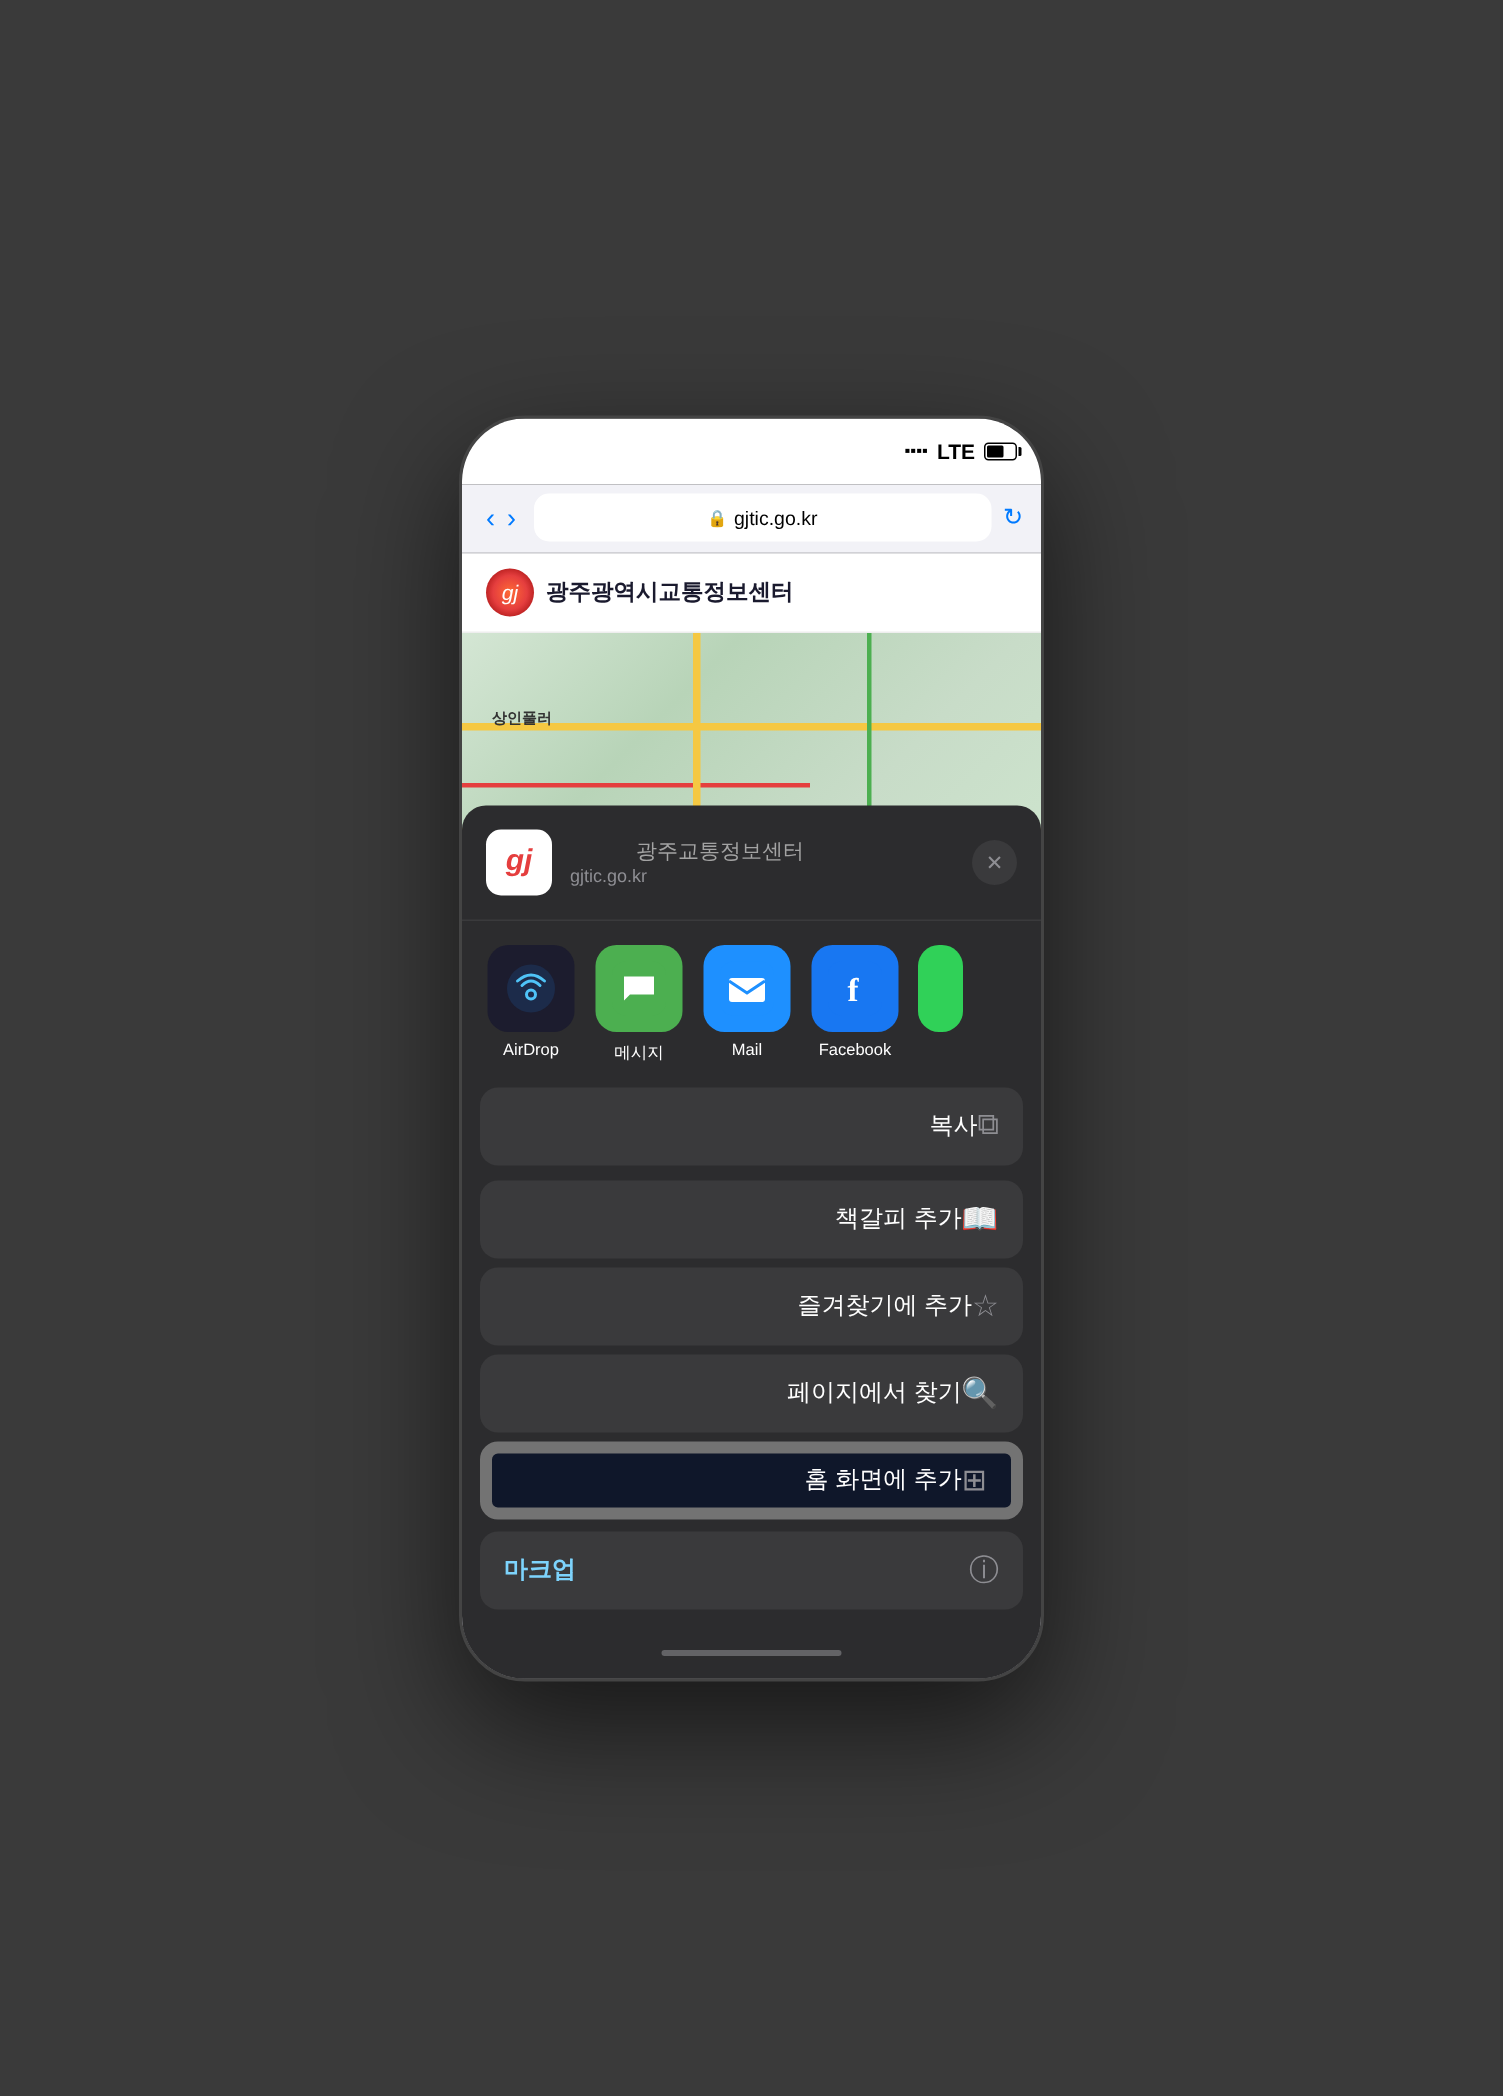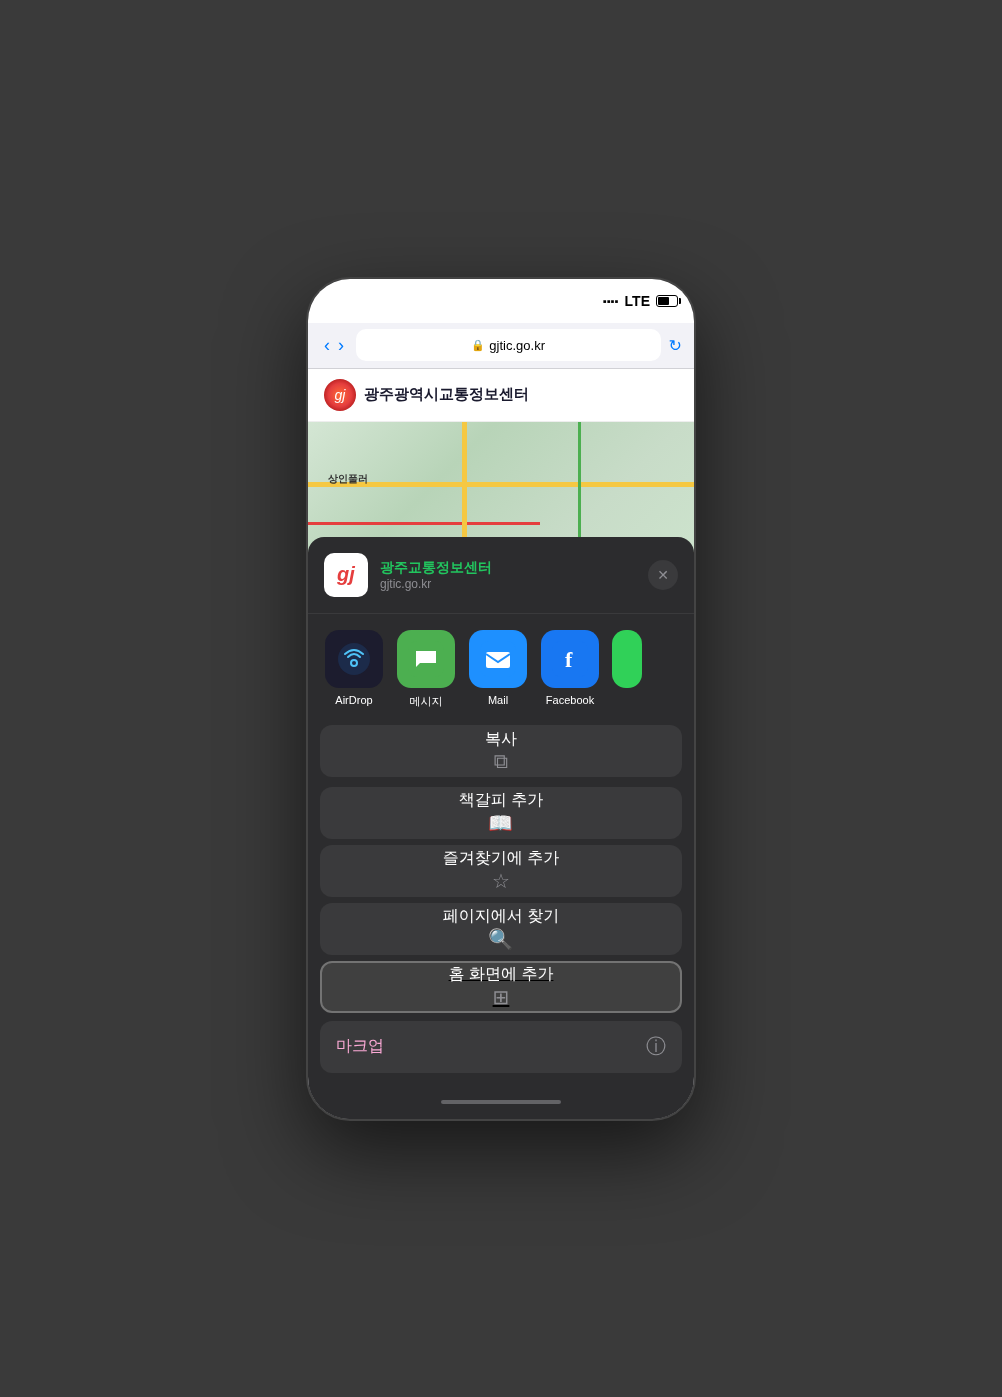--- a/index.html
+++ b/index.html
@@ -232,21 +232,21 @@
       margin-right: 12px;
       display: flex;
       align-items: center;
       justify-content: center;
       font-size: 20px;
       color: #e53e3e;
       font-weight: 700;
       font-style: italic;
     }
     .share-app-info { flex: 1; }
-    .share-app-name { font-size: 14px; font-weight: 700; color: #22c55e; }
+    .share-app-name { font-size: 14px; font-weight: 400; color: #a3a3a3; margin-left: 44px; }
     .share-app-url { font-size: 12px; color: #8e8e93; }
     .share-close-btn {
       width: 30px; height: 30px;
       background: #3a3a3c;
       border-radius: 50%;
       display: flex;
       align-items: center;
       justify-content: center;
       color: #8e8e93;
       font-size: 14px;
@@ -286,44 +286,42 @@
       display: flex;
       flex-direction: column;
       gap: 2px;
     }
     .share-menu-item {
       background: #3a3a3c;
       border-radius: 12px;
       height: 52px;
       display: flex;
       align-items: center;
-      justify-content: center;
+      justify-content: flex-end;
       padding: 0 16px;
       cursor: pointer;
-      flex-direction: column;
     }
     .share-menu-item.highlighted {
-      border: 2px solid #737373;
-      background: #404040;
-      text-decoration: underline;
+      border: 8px solid #737373;
+      background: #0f172a;
     }
     .share-menu-label { font-size: 16px; color: #fff; }
     .share-menu-icon { font-size: 20px; color: #8e8e93; }
     .share-bottom-partial {
       margin: 8px 12px 12px;
       background: #3a3a3c;
       border-radius: 12px;
       height: 52px;
       display: flex;
       align-items: center;
       justify-content: space-between;
       padding: 0 16px;
       overflow: hidden;
     }
-    .share-partial-label { font-size: 16px; color: #f9a8d4; }
+    .share-partial-label { font-size: 16px; color: #7dd3fc; font-weight: bold; }
     .share-partial-icon { font-size: 20px; color: #8e8e93; }
     
     .home-indicator {
       width: 100%;
       height: 34px;
       background: #2c2c2e;
       display: flex;
       align-items: center;
       justify-content: center;
     }

